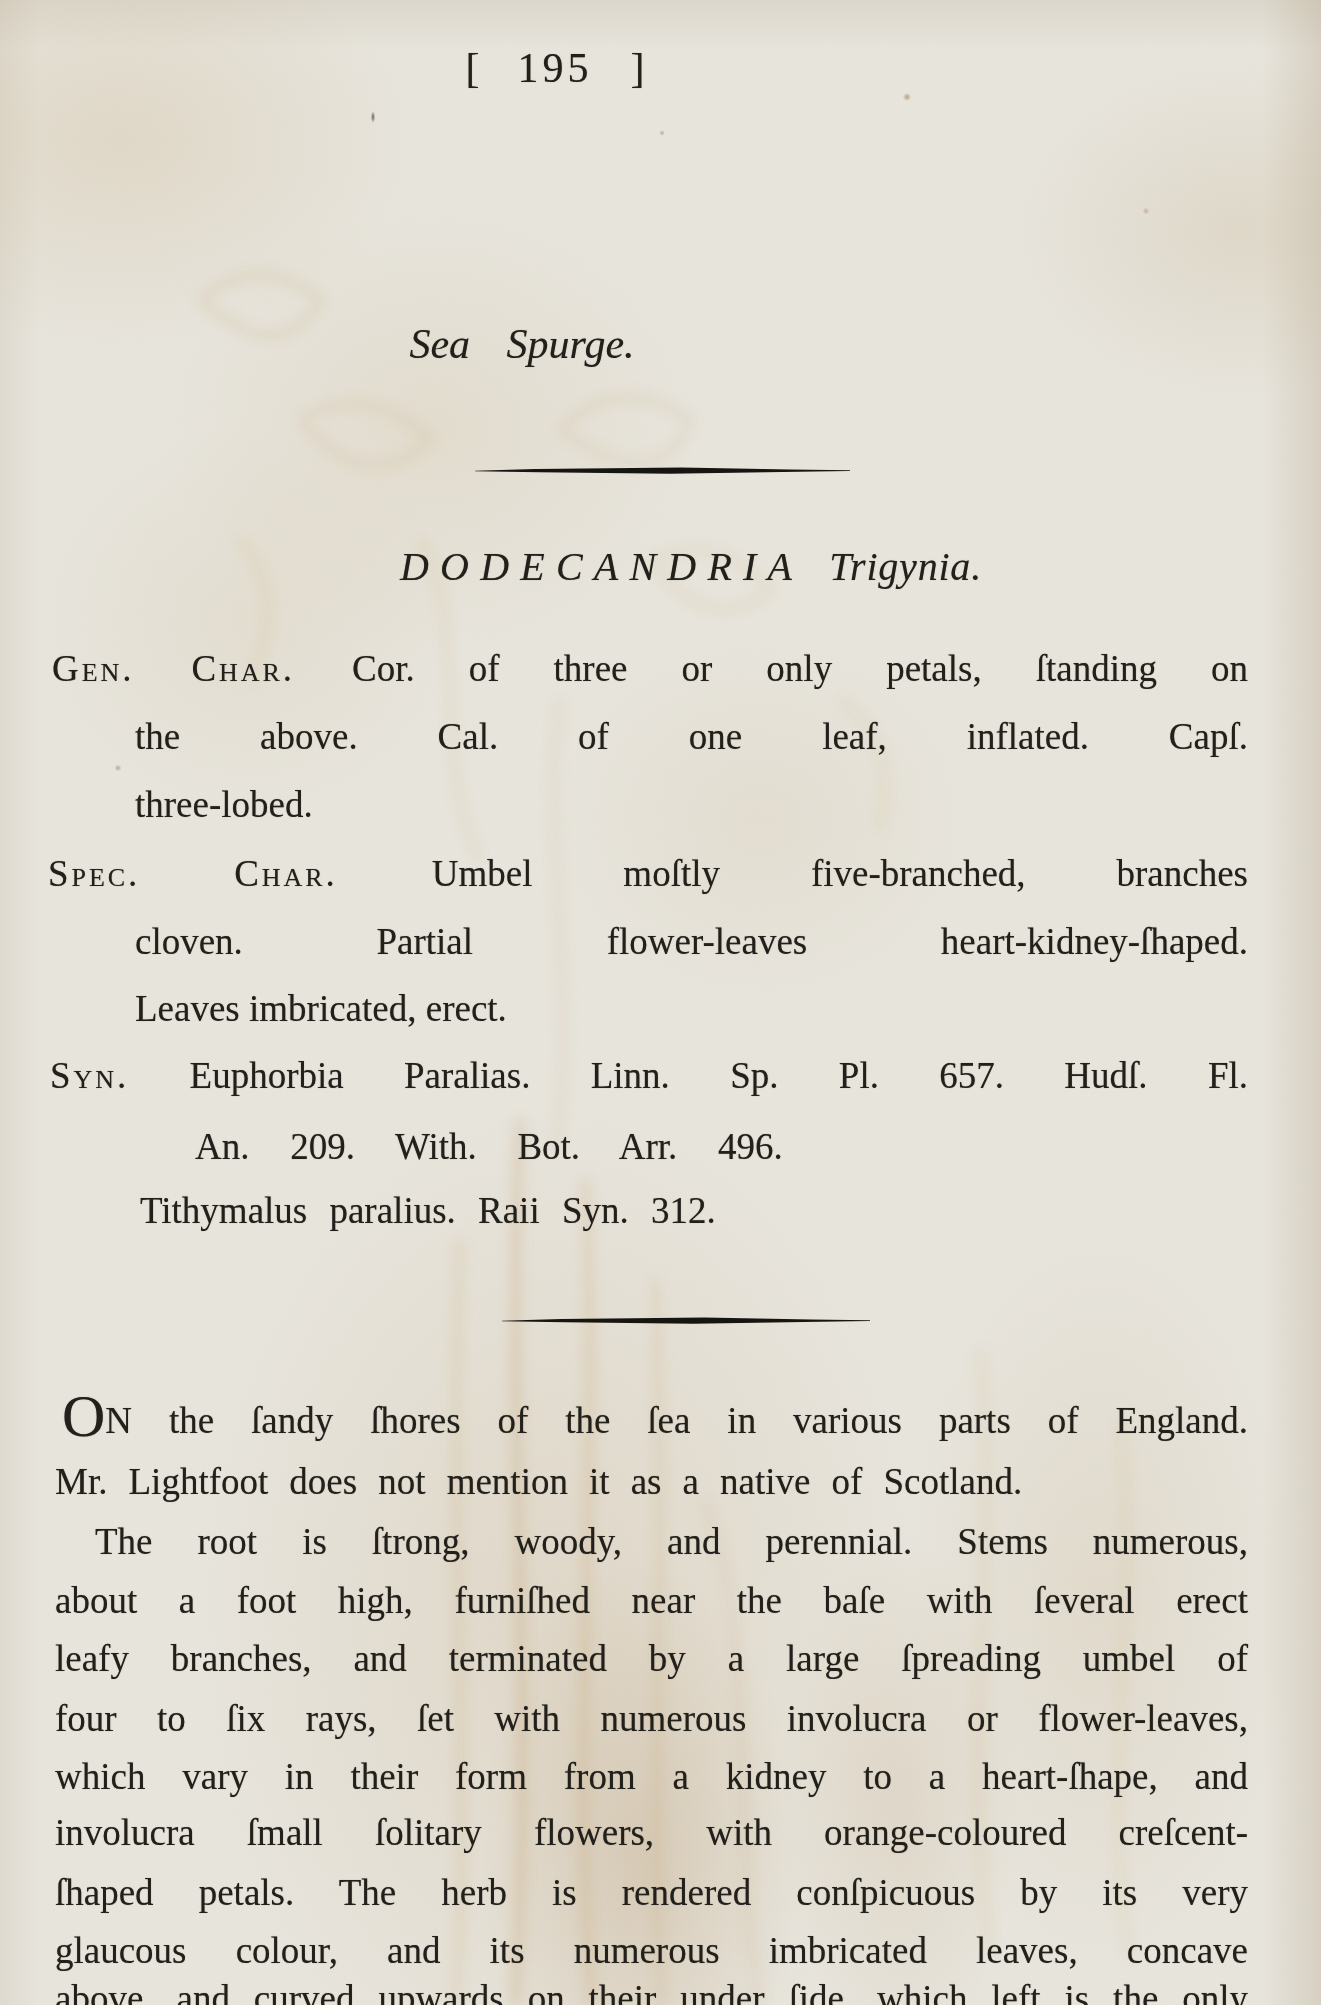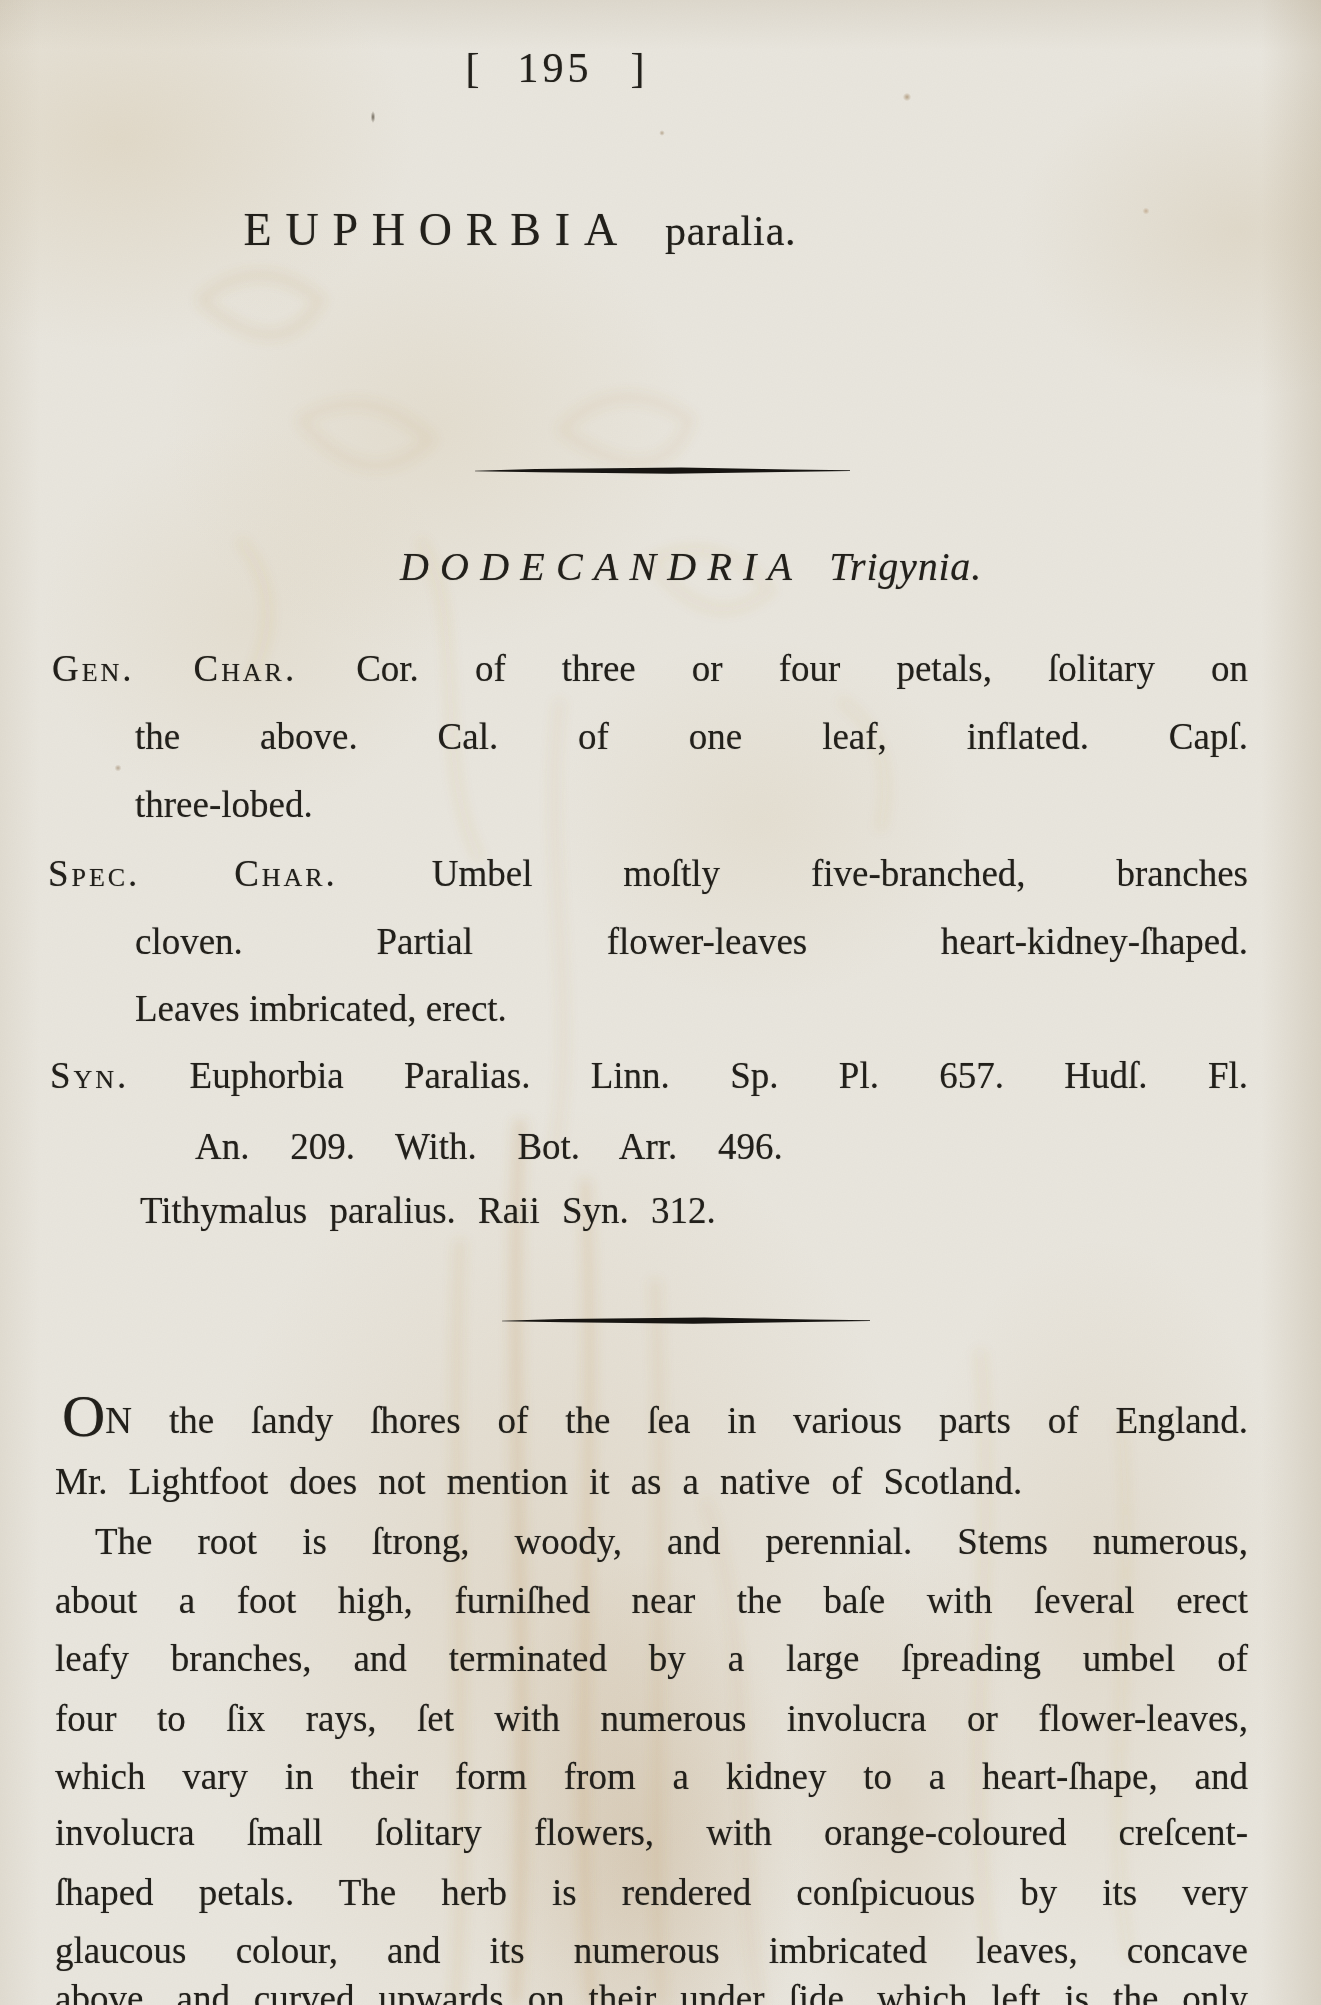--- a/index.html
+++ b/index.html
@@ -93,33 +93,31 @@
       <path d="M840 700 q 60 40 40 130" stroke-width="8" opacity="0.08"></path>
       <path d="M980 1350 C 1000 1550, 960 1750, 990 1950" stroke-width="9" opacity="0.09"></path>
       <path d="M1120 1420 C 1140 1600, 1100 1800, 1130 1960" stroke-width="8" opacity="0.08"></path>
     </g>
   </svg>
 
   <div id="page-number" class="heading">
     <span class="brk">[</span><span class="num">195</span><span class="brk">]</span>
   </div>
 
-  <div id="species-title" class="heading">
-    <span id="genus-title">EUPHORBIA</span><span id="species-epithet">paralia.</span>
-  </div>
 
+  <div id="common-name" class="heading">Sea Spurge.</div>
 
   <div id="rule-top" class="rule"></div>
 
   <div id="classification" class="heading">
     <span id="class-name">DODECANDRIA</span><span id="order-name">Trigynia.</span>
   </div>
 
   <div id="entries">
-      <div class="line j" style="left: 52px; top: 644px; width: 1196px;"><span class="sc">Gen. Char. </span><span class="it">Cor.</span><span class="rm"> of three or four petals, ſolitary on</span></div>
+      <div class="line j" style="left: 52px; top: 644px; width: 1196px;"><span class="sc">Gen. Char. </span><span class="it">Cor.</span><span class="rm"> of three or only petals, ſtanding on</span></div>
       <div class="line j" style="left: 135px; top: 712px; width: 1113px;"><span class="rm">the above. </span><span class="it">Cal.</span><span class="rm"> of one leaf, inflated. </span><span class="it">Capſ.</span></div>
       <div class="line" style="left: 135px; top: 780px; width: 1113px;"><span class="rm">three-lobed.</span></div>
       <div class="line j" style="left: 48px; top: 849px; width: 1200px;"><span class="sc">Spec. Char. </span><span class="rm">Umbel moſtly five-branched, branches</span></div>
       <div class="line j" style="left: 135px; top: 917px; width: 1113px;"><span class="rm">cloven. Partial flower-leaves heart-kidney-ſhaped.</span></div>
       <div class="line" style="left: 135px; top: 984px; width: 1113px;"><span class="rm">Leaves imbricated, erect.</span></div>
       <div class="line j" style="left: 50px; top: 1051px; width: 1198px;"><span class="sc">Syn.</span><span class="rm"> Euphorbia Paralias. </span><span class="it">Linn. Sp. Pl. 657. Hudſ. Fl.</span></div>
       <div class="line" style="left: 195px; top: 1122px; width: 1053px; word-spacing: 0.85em;"><span class="it">An. 209. With. Bot. Arr. 496.</span></div>
       <div class="line" style="left: 140px; top: 1186px; width: 1108px; word-spacing: 0.35em;"><span class="rm">Tithymalus paralius. </span><span class="it">Raii Syn.</span><span class="rm"> 312.</span></div>
     </div>
 

